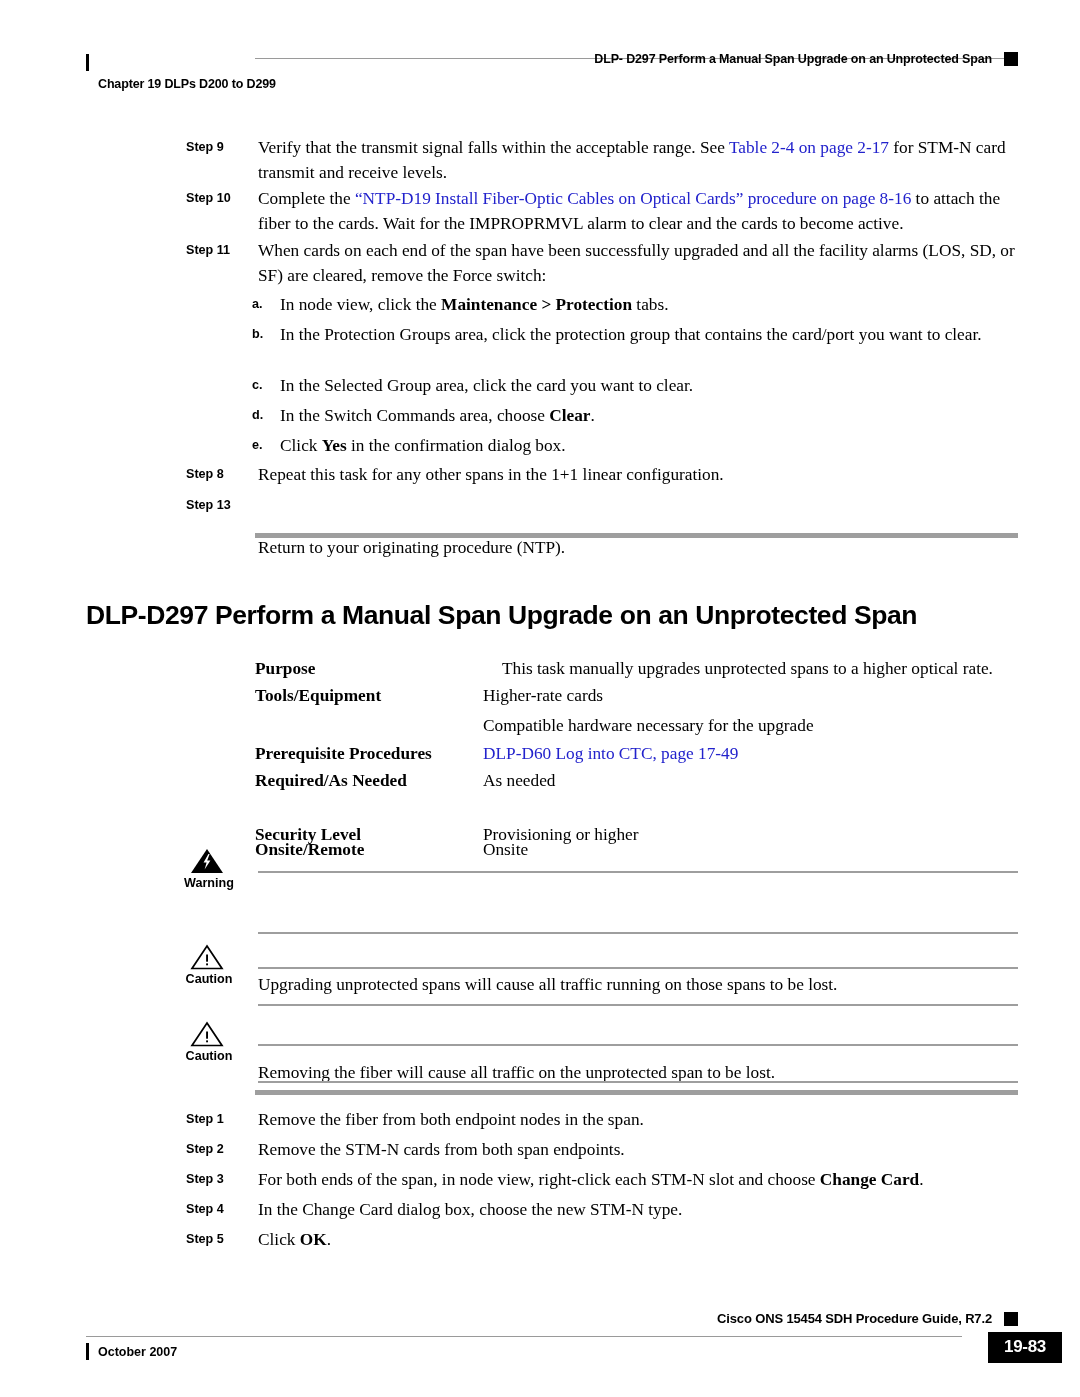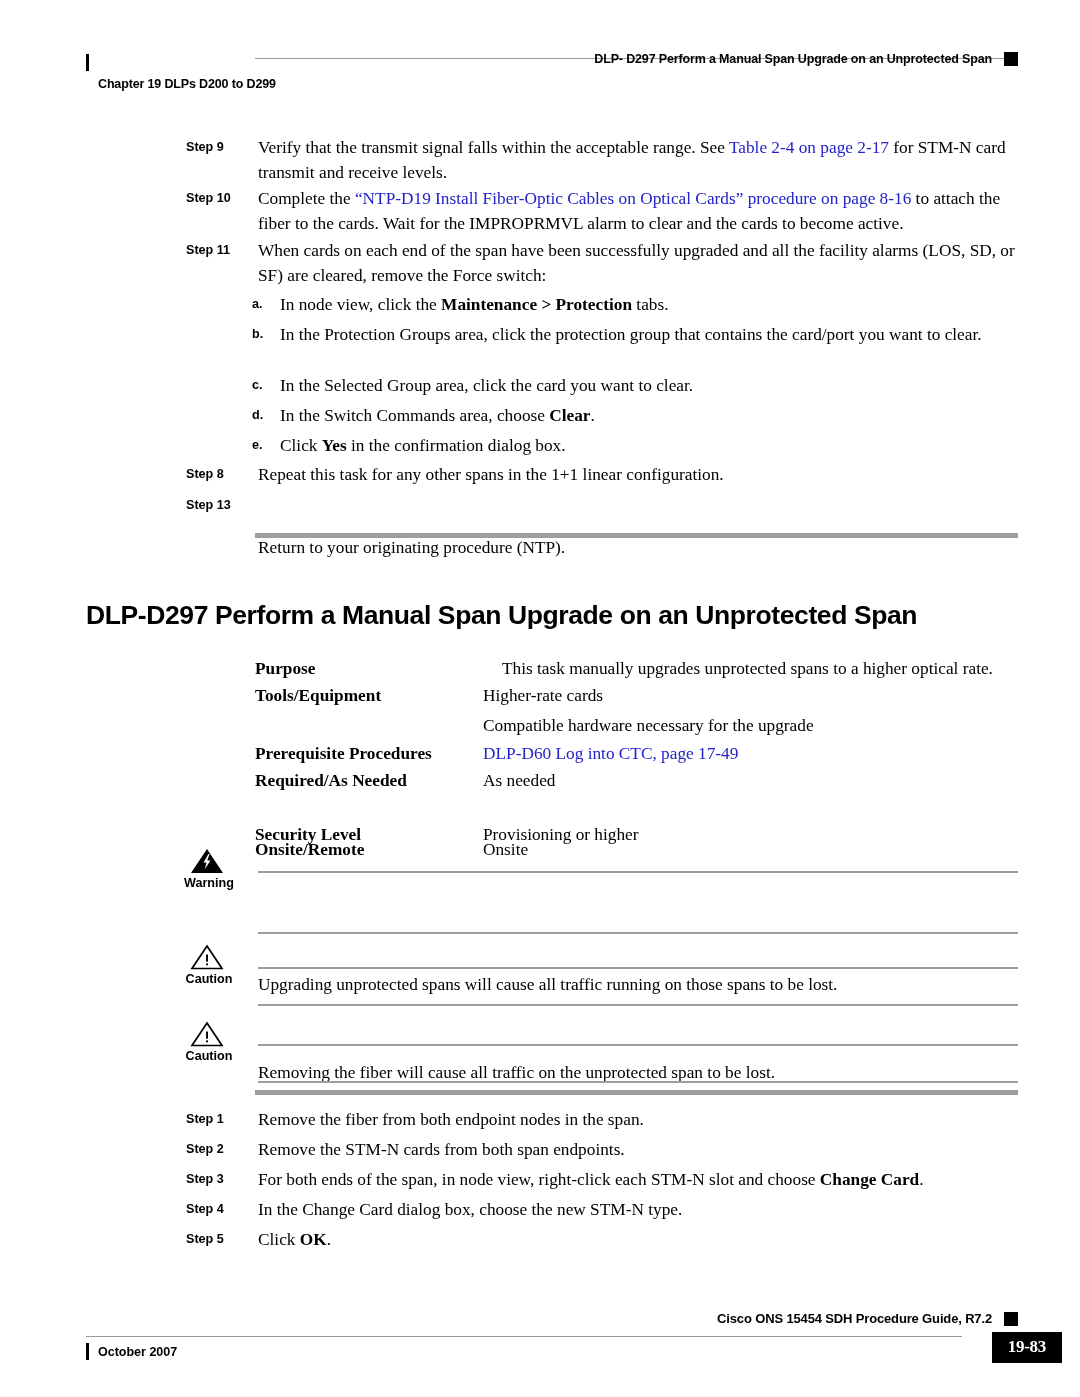--- a/index.html
+++ b/index.html
@@ -280,21 +280,21 @@
     font-weight: bold;
     font-size: 12.5px;
     white-space: nowrap;
   }
   .ftr-pagebox {
     position: absolute;
     right: 18px;
     top: 32px;
     background: #000;
     color: #fff;
-    font-family: Liberation Serif, serif;
+    font-family: Liberation Sans, sans-serif;
     font-weight: bold;
     font-size: 17px;
     padding: 5px 16px 6px 16px;
     letter-spacing: -0.3px;
   }
 </style>
 </head>
 <body>
 
 <div class="page-header">

